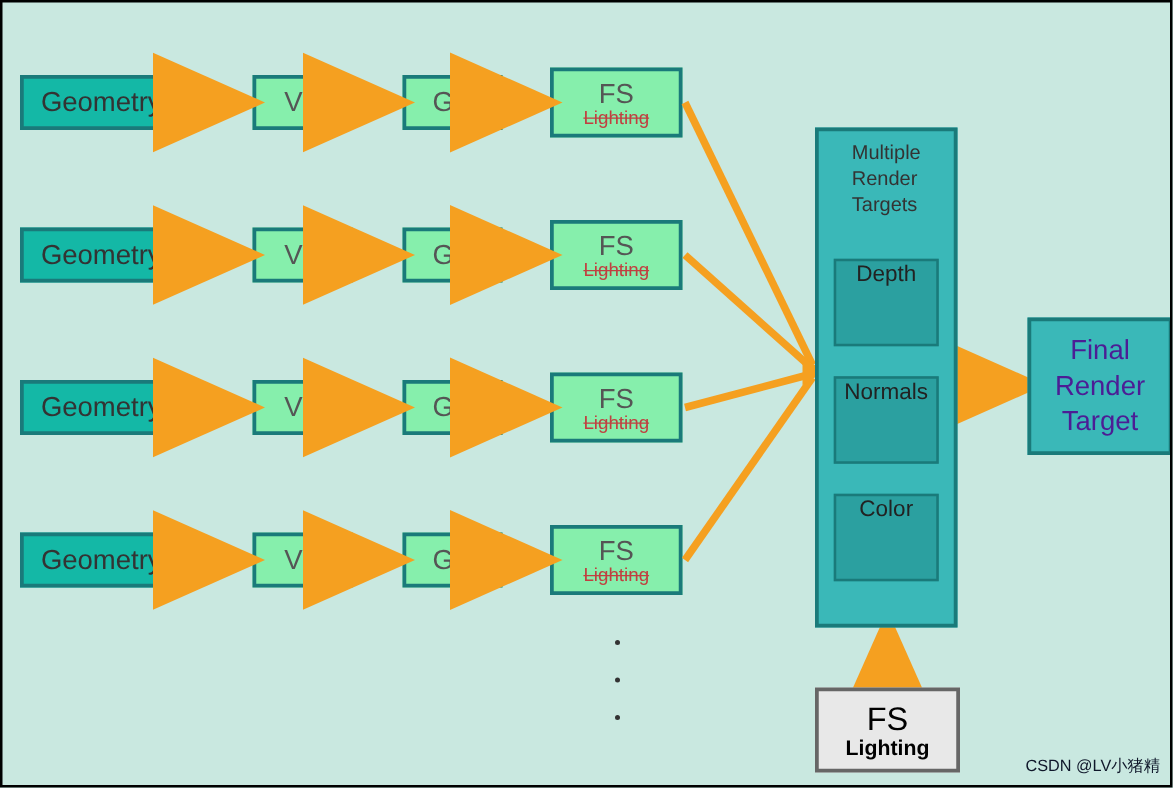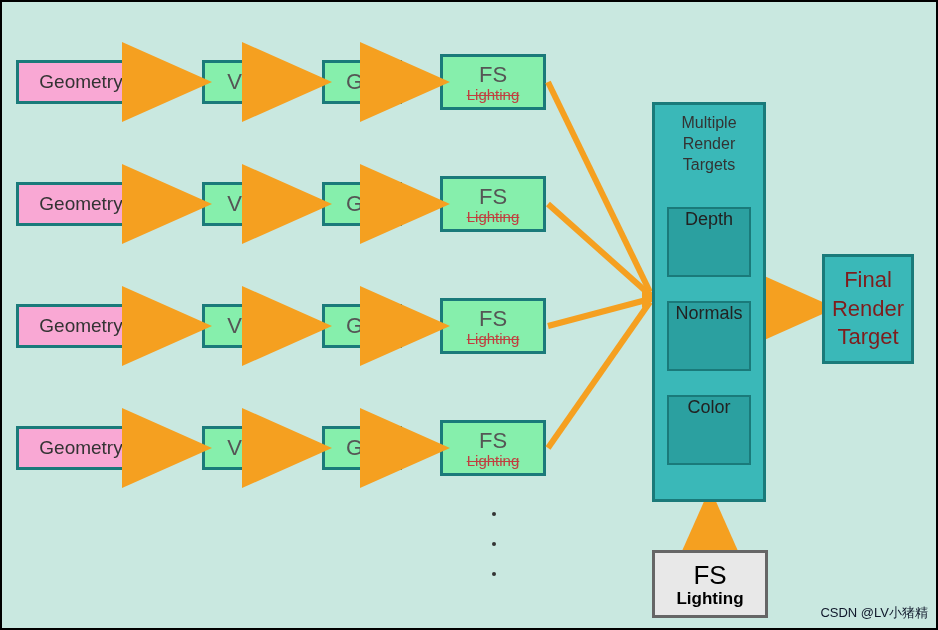--- a/index.html
+++ b/index.html
@@ -1,25 +1,25 @@
 <!DOCTYPE html>
 <html><head>
 <meta charset="utf-8">
 <style>
   *{box-sizing:border-box;margin:0;padding:0}
   body{background:#c9e8e0;font-family:Arial,sans-serif;width:938px;height:630px;position:relative;border:2px solid #000;overflow:hidden}
   .box{position:absolute;display:flex;flex-direction:column;align-items:center;justify-content:center;border:3px solid #1a7a7a;background:#86efac;font-size:22px;color:#555}
-  .geom{background:#f9a8d4;color:#333;font-size:19px;width:130px;height:44px;left:14px}
+  .geom{background:#14b8a6;color:#333;font-size:22px;width:130px;height:44px;left:14px}
   .stage{width:80px;height:44px}
   .fs{width:106px;height:56px}
   .strike{color:#c04040;font-size:15px;text-decoration:line-through;margin-top:-2px}
   .mrt{left:650px;top:100px;width:114px;height:400px;background:#3ab8b8;color:#333;font-size:16px;padding-top:8px;justify-content:flex-start;gap:24px}
-  .mrt-title{font-size:16px;text-align:center;line-height:1.3;margin-bottom:8px}
+  .mrt-title{font-size:16px;line-height:1.3;margin-bottom:8px}
   .mrt-item{width:84px;height:70px;background:#2ba0a0;border:2px solid #1a7a7a;display:flex;justify-content:center;font-size:18px;color:#222}
-  .final{left:820px;top:252px;width:92px;height:110px;background:#3ab8b8;color:#7f1d1d;font-size:22px;text-align:center;line-height:1.3}
+  .final{left:820px;top:252px;width:116px;height:110px;background:#3ab8b8;color:#4c1d95;font-size:22px;text-align:center;line-height:1.3}
   .fs-light{left:650px;top:548px;width:116px;height:68px;background:#e8e8e8;border:3px solid #666;color:#000;font-size:26px}
   .fs-light .sub{font-size:17px;font-weight:bold;margin-top:-2px}
   .dot{position:absolute;width:4px;height:4px;background:#333;border-radius:50%}
   .watermark{position:absolute;right:8px;bottom:6px;font-size:13px;color:#0f172a}
   svg.arrow{position:absolute;overflow:visible}
 </style>
 </head>
 <body>
 
 <svg width="0" height="0" style="position:absolute">

